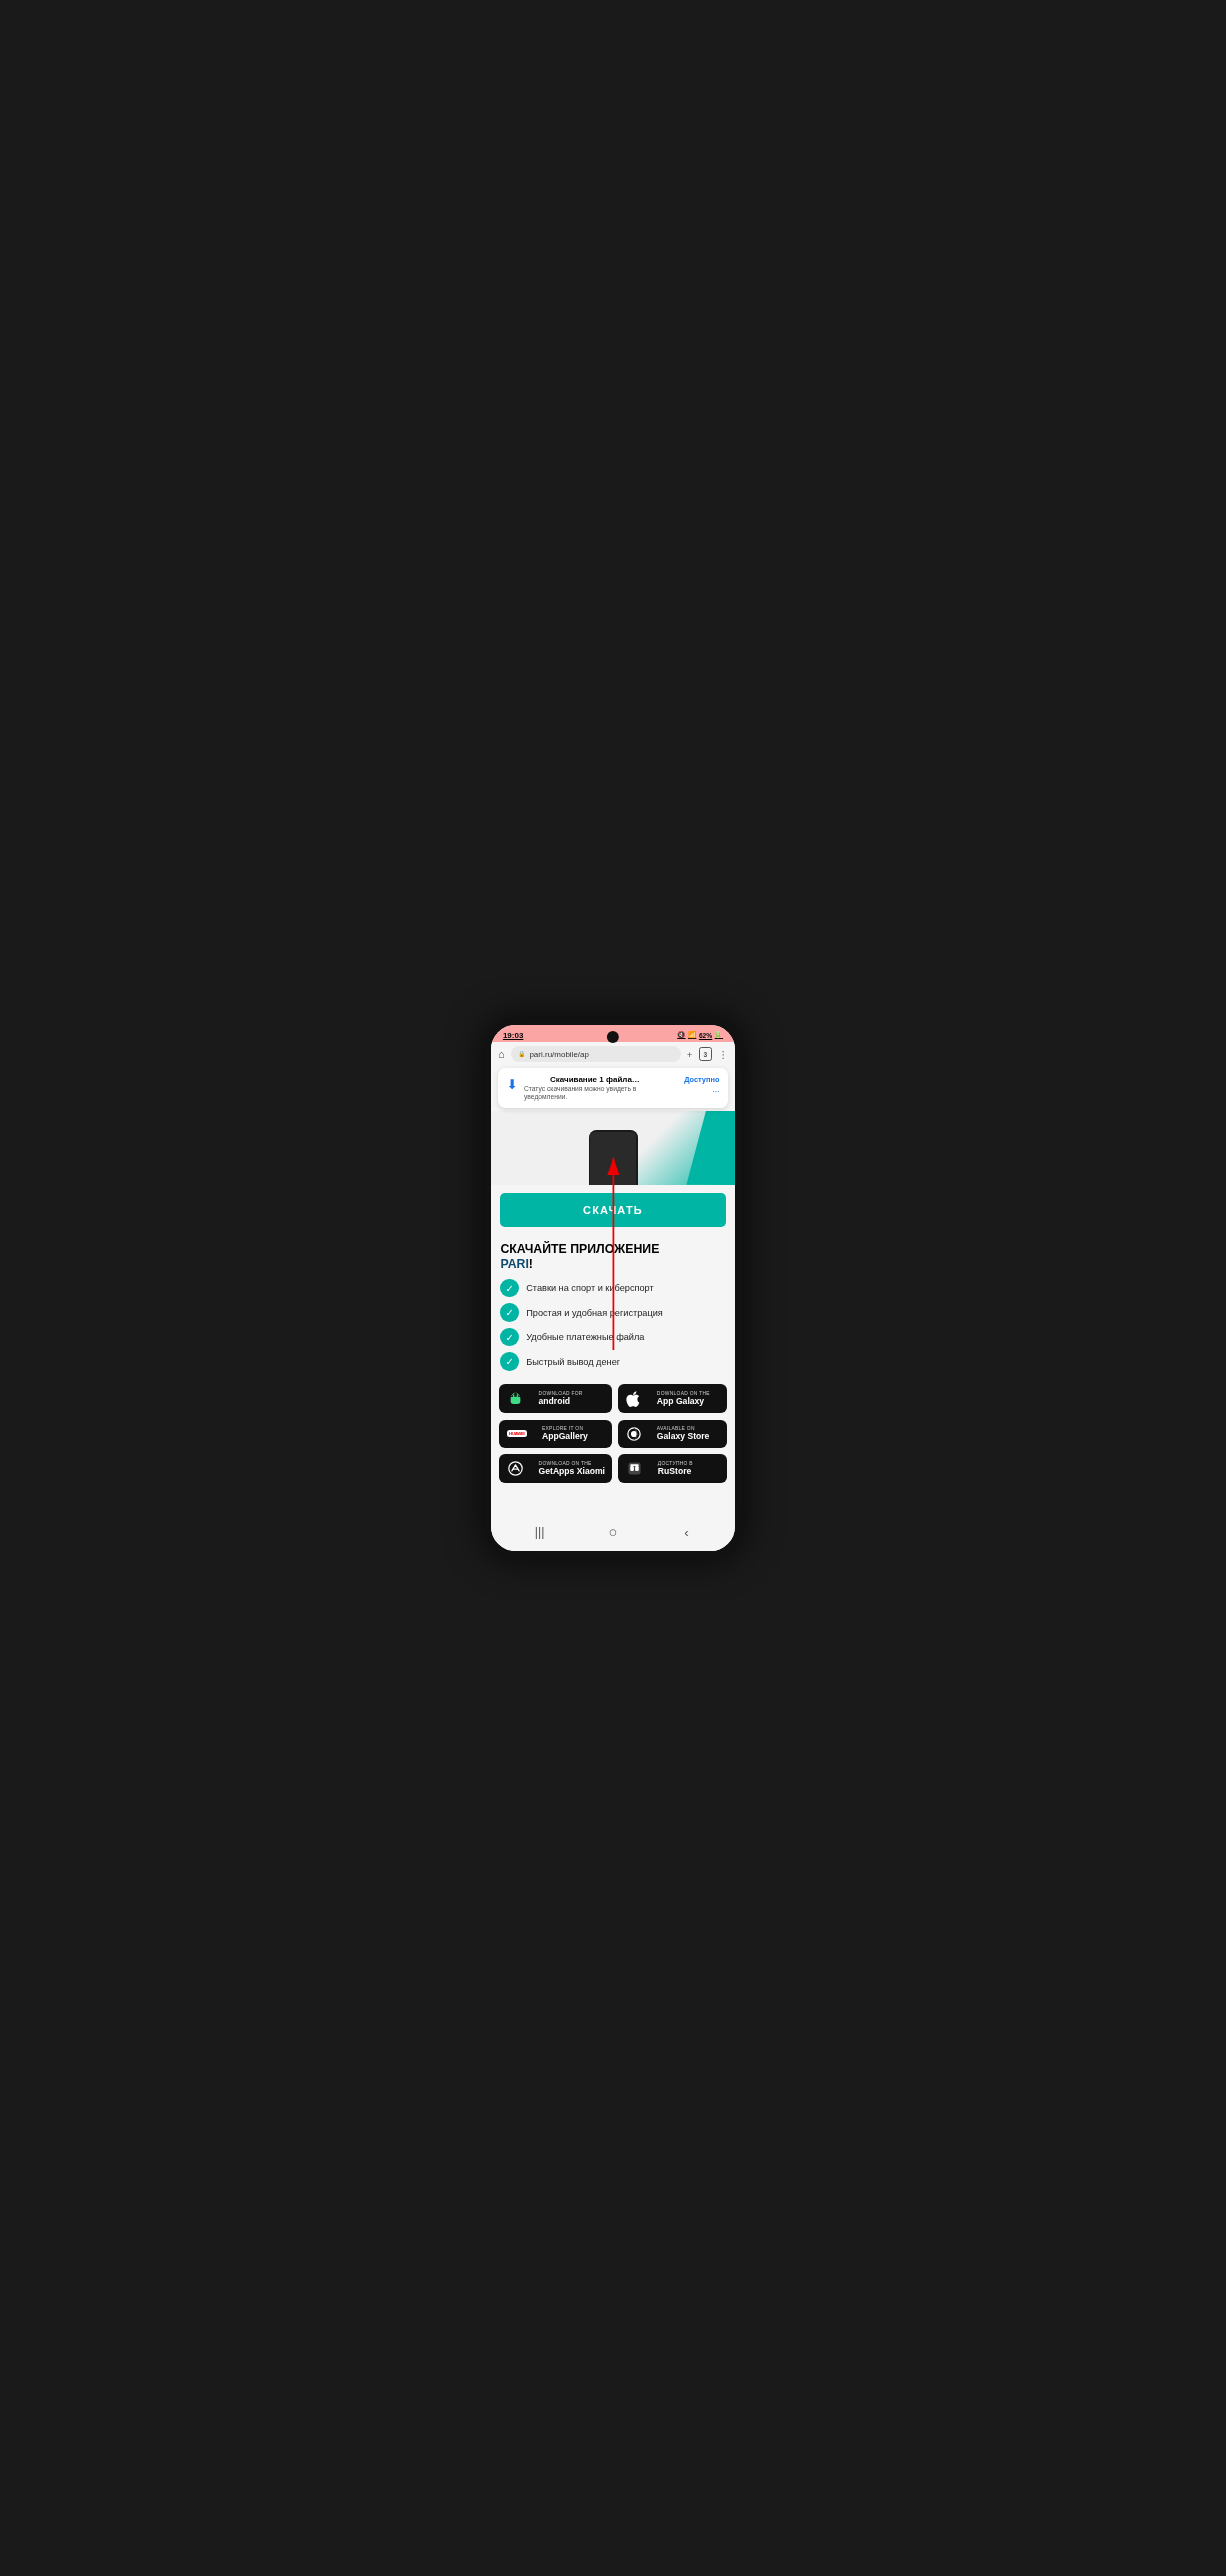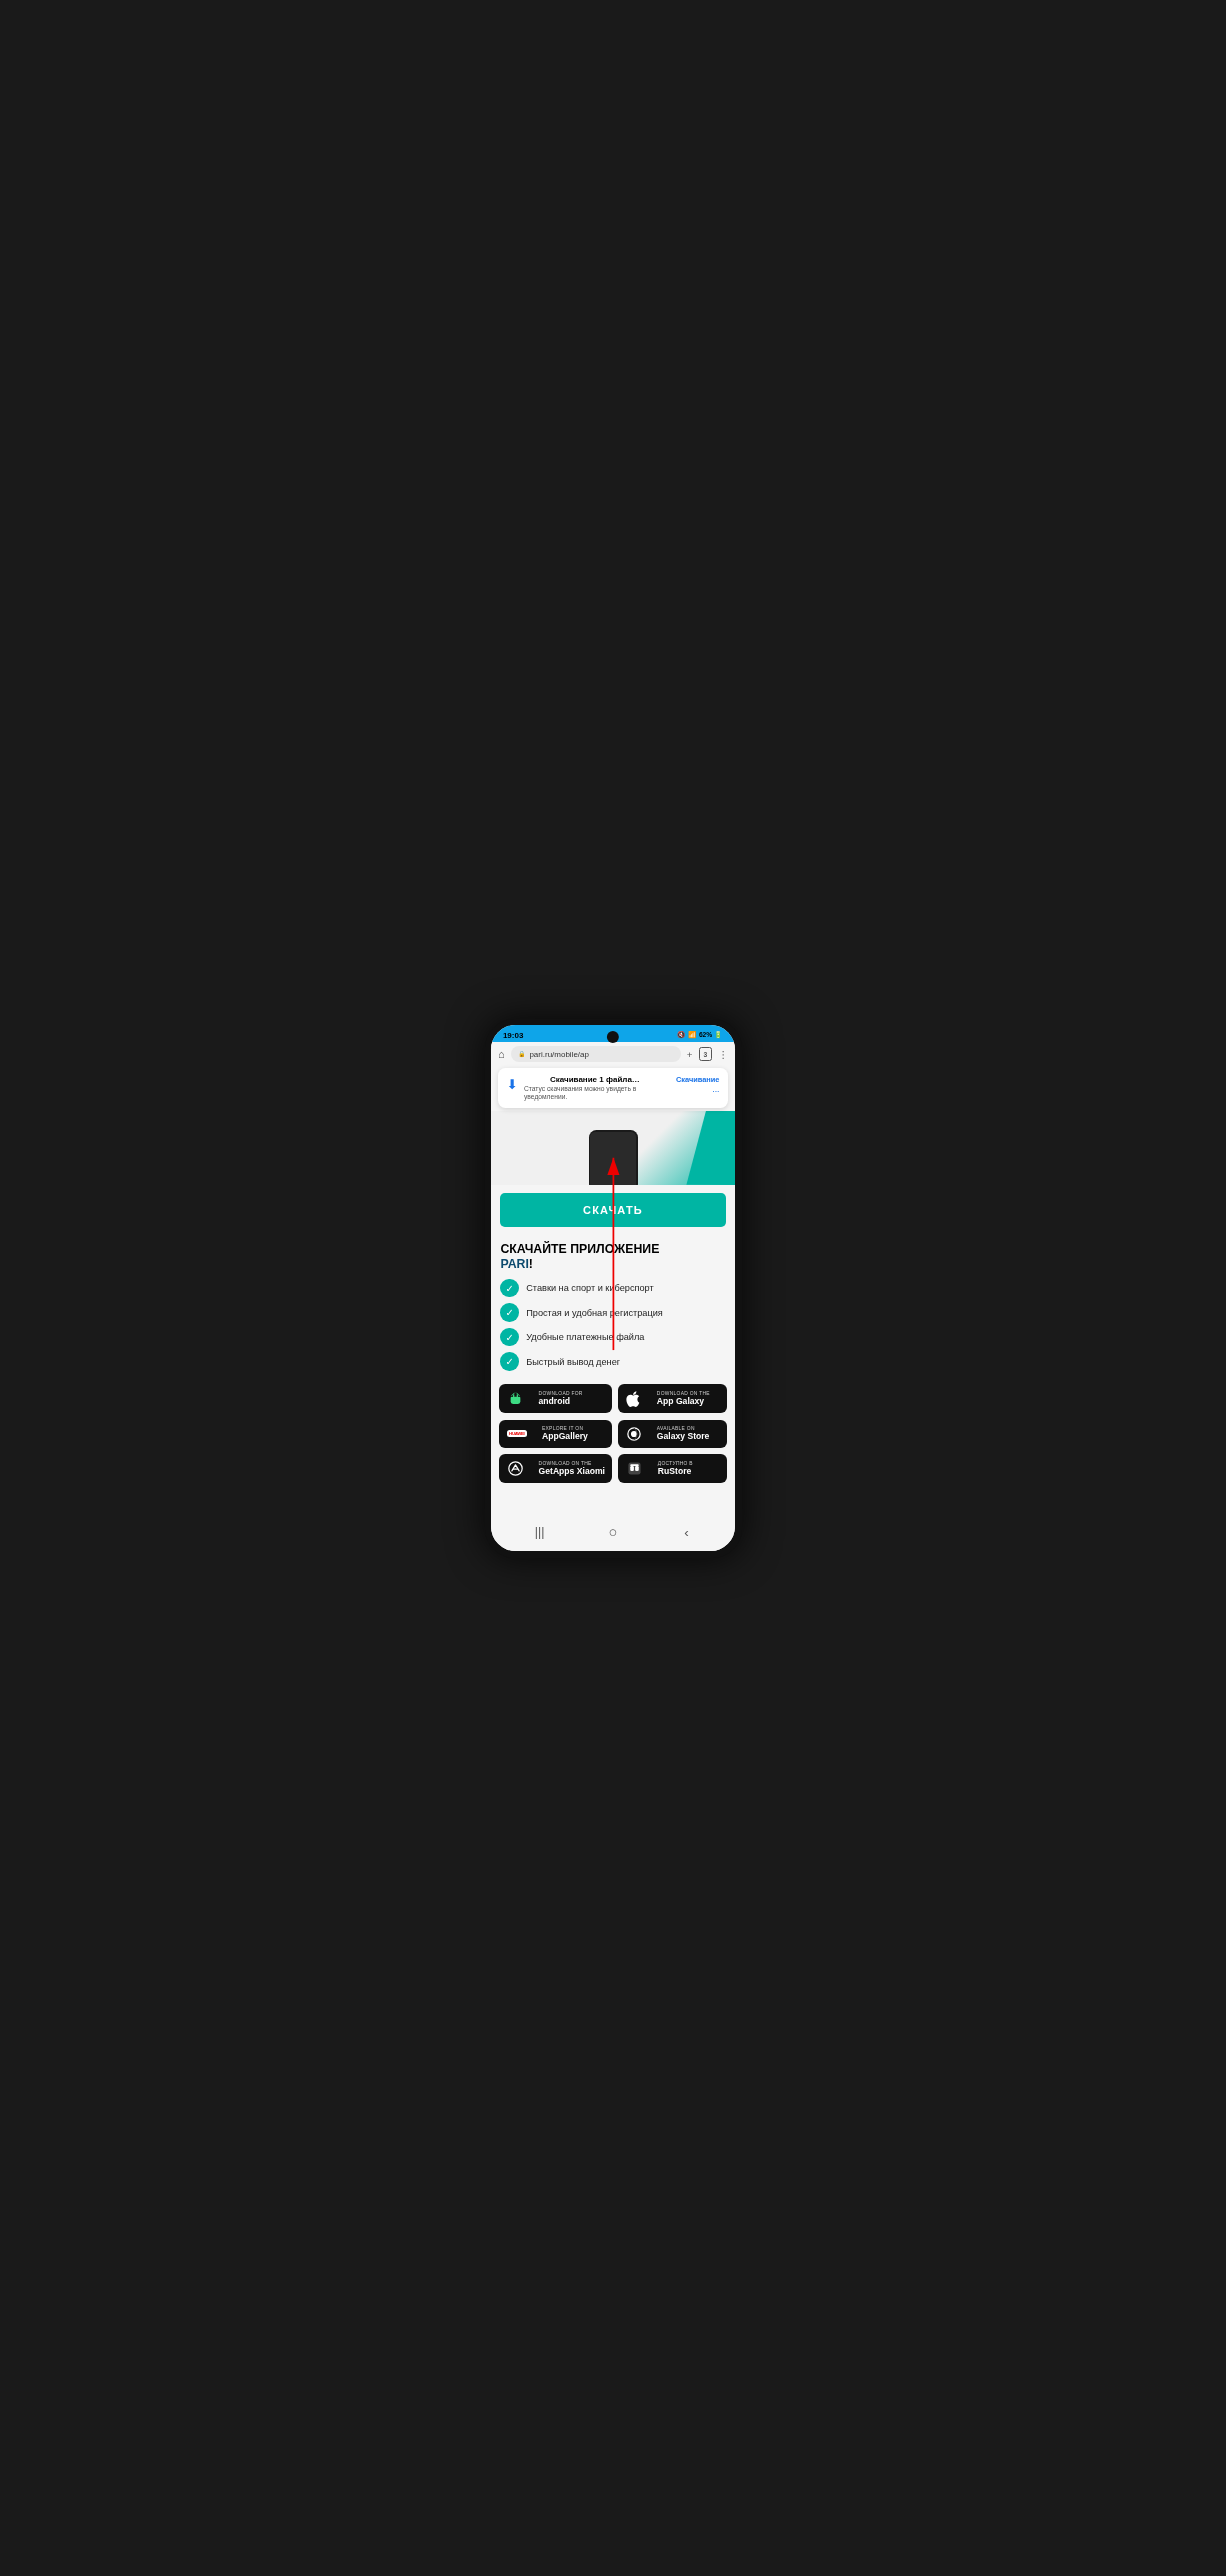--- a/index.html
+++ b/index.html
@@ -30,26 +30,27 @@
       background: #f5f5f5;
       border-radius: 24.5px;
       overflow: hidden;
       display: flex;
       flex-direction: column;
       position: relative;
     }
 
     
     .status-bar {
-      background: #0ea5e9;
+      background: #fca5a5;
       display: flex;
       justify-content: space-between;
-      align-items: flex-start;
+      align-items: center;
       padding: 6.1px 12.3px 2.5px;
       flex-shrink: 0;
+      text-decoration: underline;
     }
 
     .status-time {
       font-size: 8px;
       font-weight: 700;
       color: #000;
     }
 
     .status-icons {
       display: flex;
@@ -408,21 +409,21 @@
       </div>
     </div>
 
     <div class="download-notification">
       <div class="download-icon-wrap">⬇</div>
       <div class="download-text">
         <div class="download-title">Скачивание 1 файла…</div>
         <div class="download-subtitle">Статус скачивания можно увидеть в уведомлении.</div>
       </div>
       <div>
-        <div class="download-more">Скачивание</div>
+        <div class="download-more">Доступно</div>
         <div class="download-dots">...</div>
       </div>
     </div>
 
     <div class="page-content">
 
       <div class="hero-image">
         <div class="teal-shape"></div>
         <div class="phone-mockup">
           <div class="phone-mockup-screen"></div>

